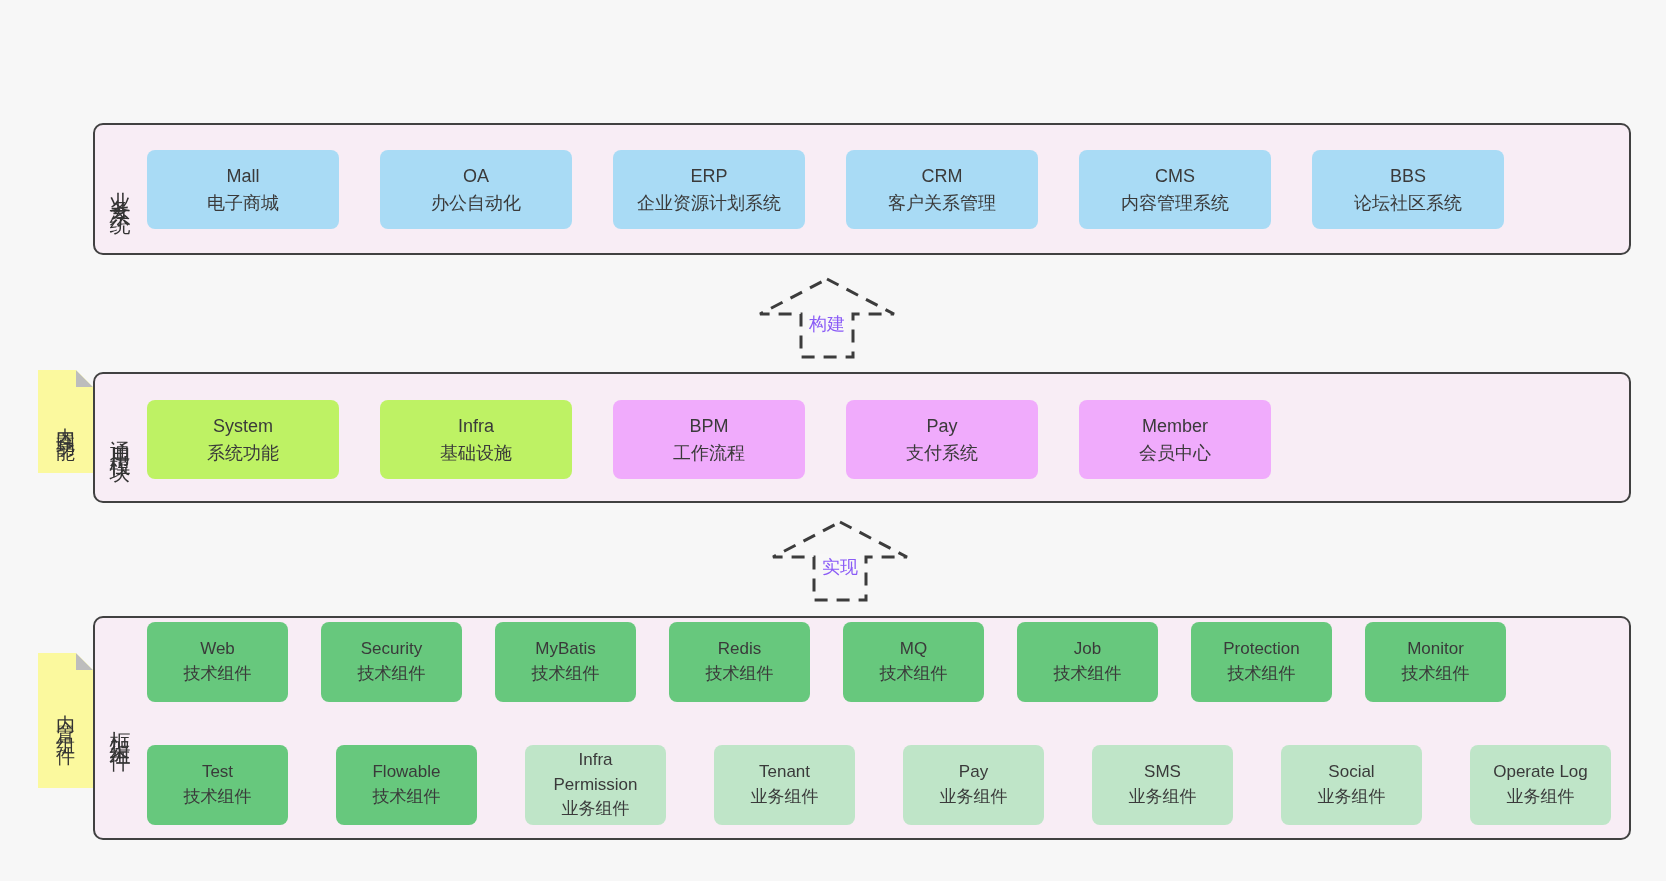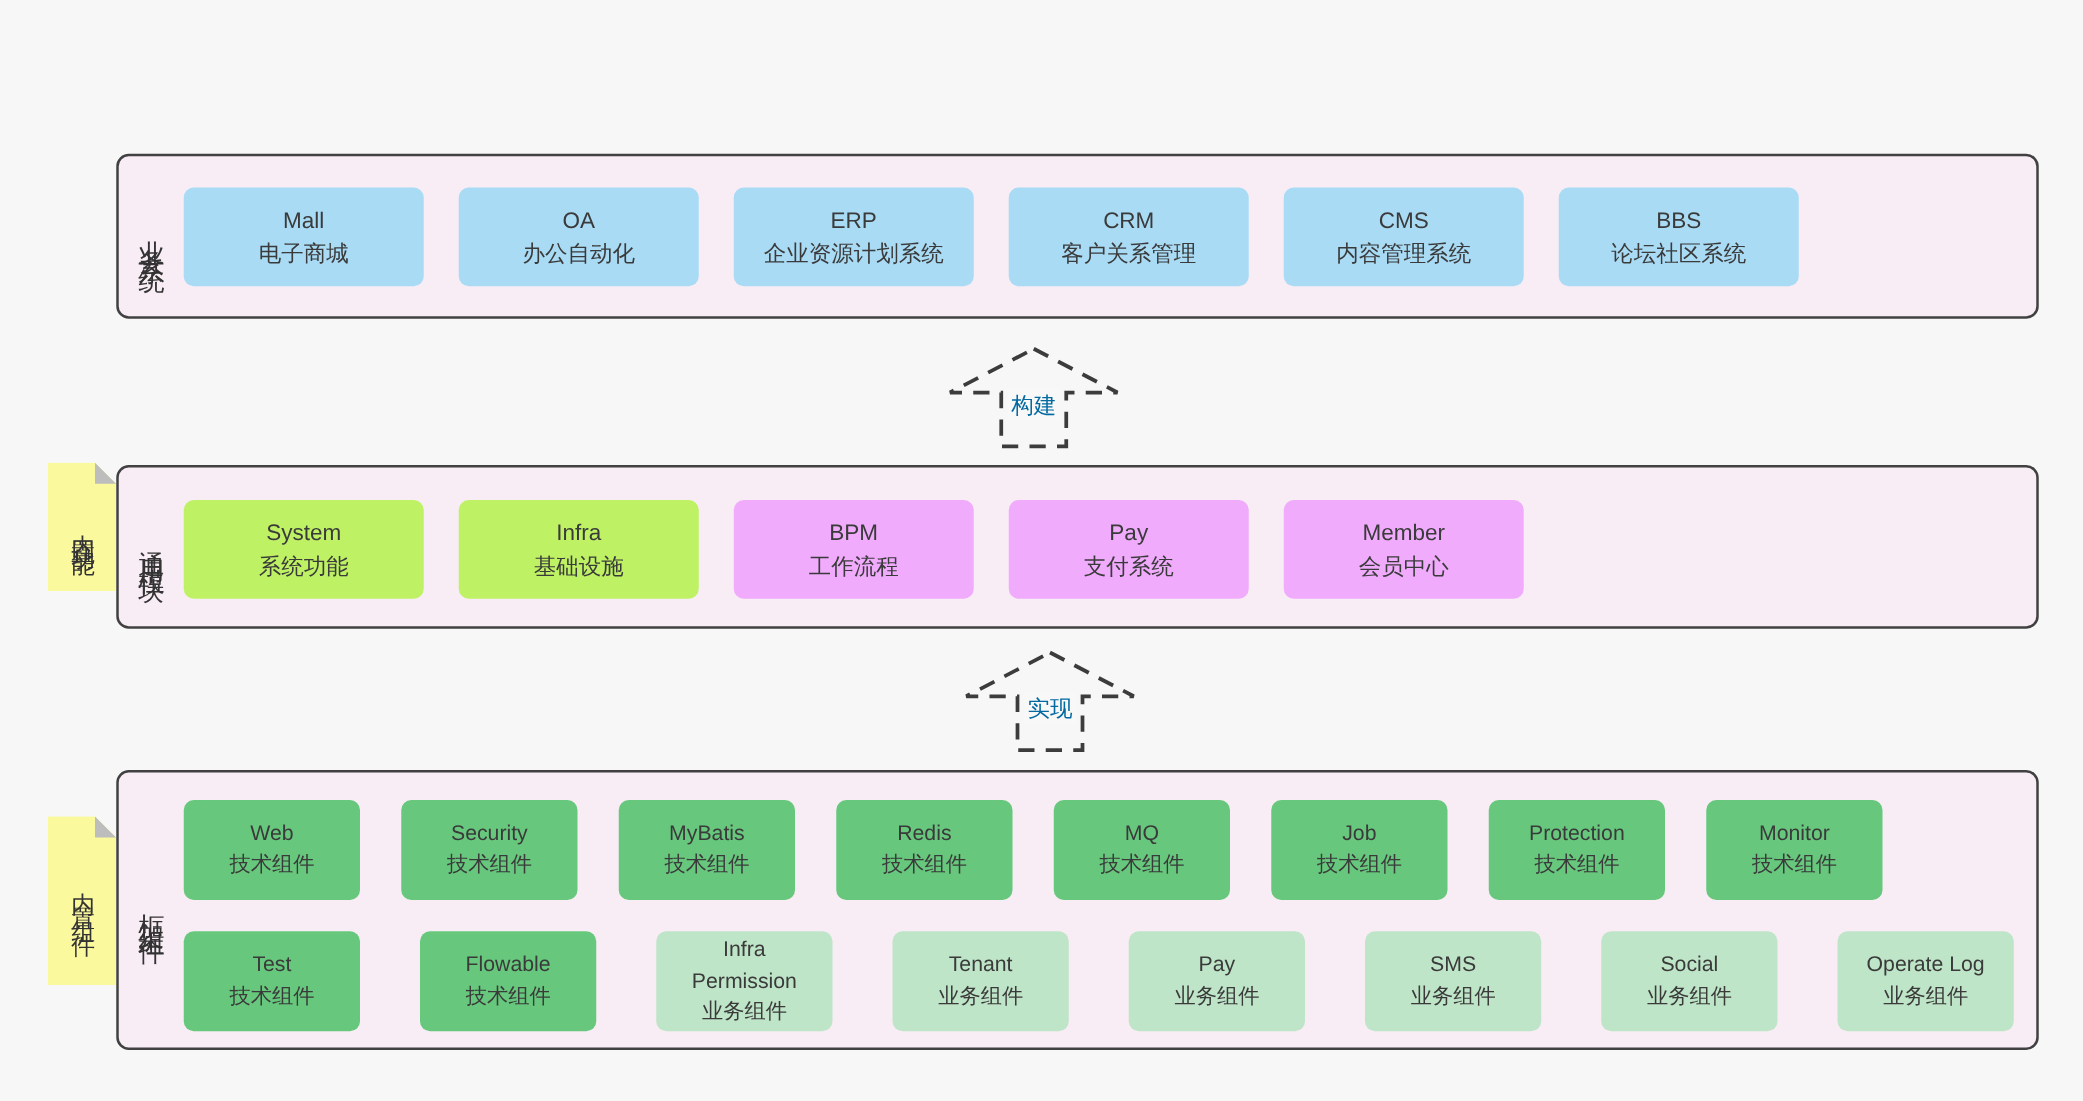--- a/index.html
+++ b/index.html
@@ -31,37 +31,37 @@
     text-orientation:upright;
     font-size:21px;
     letter-spacing:7px;
     color:#333;
     white-space:nowrap;
   }
   .box-row{
     position:absolute;
     left:52px;
     display:flex;
-    gap:28px;
+    gap:41px;
   }
   .box{
     display:flex;
     flex-direction:column;
     justify-content:center;
     align-items:center;
     text-align:center;
     border-radius:8px;
     box-sizing:border-box;
     line-height:1.45;
   }
   .wbox{width:192px;height:79px;font-size:18px;}
   .nbox{width:141px;height:80px;font-size:17px;padding:0 13px;}
   .row-a{top:25px;}
   .row-b{top:26px;}
-  .row-c1{top:22px;gap:33px;}
+  .row-c1{top:4px;gap:33px;}
   .row-c2{top:127px;gap:48px;}
   .blue{background:#a9dbf5;}
   .red{background:#bef264;}
   .pink{background:#f0abfc;}
   .green{background:#67c87d;}
   .lgreen{background:#bfe5c8;}
   .sticky-note{
     position:absolute;
     left:38px;
     width:55px;
@@ -97,21 +97,21 @@
   #arrow-build{left:757px;top:276px;}
   #arrow-implement{left:770px;top:519px;}
   .arrow svg{display:block;width:140px;height:84px;}
   .arrow-label{
     position:absolute;
     left:50%;top:35px;
     transform:translateX(-50%);
     background:#f8f8f8;
     padding:1px 3px;
     font-size:18px;
-    color:#0369a1;
+    color:#8b5cf6;
     white-space:nowrap;
   }
 </style>
 </head>
 <body>
 
 <div class="band" id="band-business">
   <div class="band-label">业务系统</div>
   <div class="box-row row-a">
     <div class="box wbox blue">

